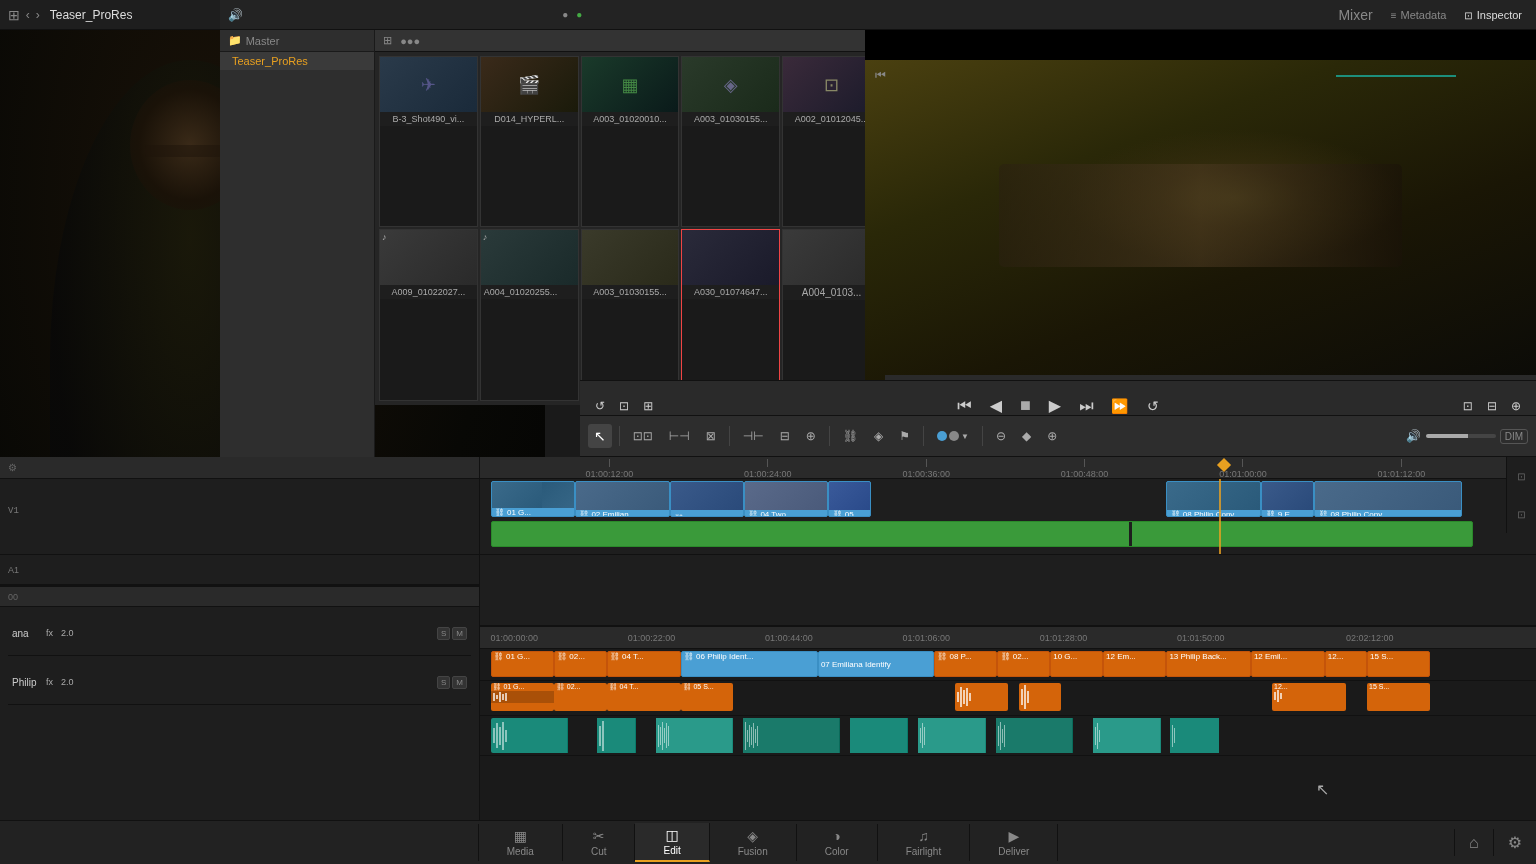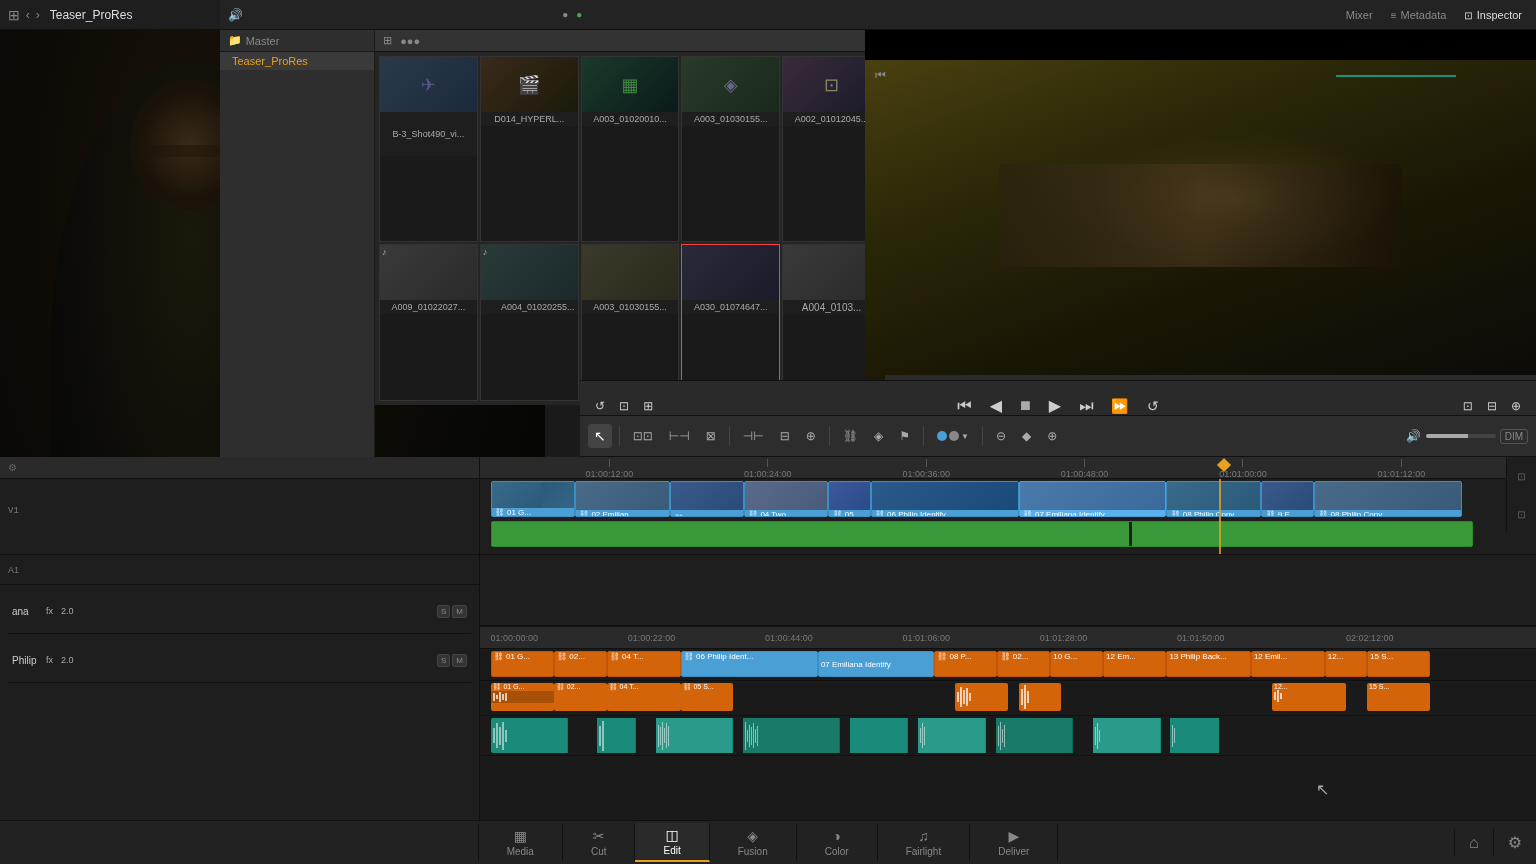--- a/index.html
+++ b/index.html
@@ -406,21 +406,21 @@
 <div class="top-bar">
   <div class="top-bar-left">
     <span style="font-size:12px;color:#888;cursor:pointer;">🔊</span>
   </div>
   <div class="top-bar-center">
     <span style="font-size:10px;color:#888;cursor:pointer;">●</span>
     <span style="font-size:10px;color:#4a4;cursor:pointer;">●</span>
   </div>
   <div style="flex:1;"></div>
   <div class="inspector-indicator">
-    <button class="top-nav-btn" style="color:#888;font-size:11px;background:none;border:none;cursor:pointer;display:flex;align-items:center;gap:3px;">Mixer</button>
+    <button class="top-nav-btn" style="color:#888;font-size:14px;background:none;border:none;cursor:pointer;display:flex;align-items:center;gap:3px;">Mixer</button>
     <button class="top-nav-btn" style="color:#888;font-size:11px;background:none;border:none;cursor:pointer;">
       <span style="font-size:10px;">≡</span>
       <span>Metadata</span>
     </button>
     <button class="top-nav-btn" style="color:#ddd;font-size:11px;background:none;border:none;cursor:pointer;">
       <span style="font-size:10px;">⊡</span>
       <span>Inspector</span>
     </button>
   </div>
 </div>
@@ -437,21 +437,21 @@
 
 <div style="position:absolute;top:30px;left:375px;width:510px;height:375px;background:#252525;z-index:5;">
   <div style="height:22px;background:#333;border-bottom:1px solid #111;display:flex;align-items:center;padding:0 8px;gap:8px;font-size:11px;">
     <span style="color:#888;">⊞</span>
     <span style="color:#888;">●●●</span>
   </div>
   <div style="display:grid;grid-template-columns:repeat(5,1fr);gap:2px;padding:4px;overflow:auto;height:calc(100% - 22px);">
 
     <div style="background:#1a1a1a;border:1px solid #333;cursor:pointer;">
       <div style="height:55px;background:linear-gradient(135deg,#2a3a4a,#1a2a3a);display:flex;align-items:center;justify-content:center;font-size:18px;color:#558;">✈</div>
-      <div style="font-size:9px;color:#aaa;padding:17px 3px;text-align:center;background:#1e1e1e;">B-3_Shot490_vi...</div>
+      <div style="font-size:9px;color:#aaa;padding:2px 3px;text-align:center;background:#1e1e1e;">B-3_Shot490_vi...</div>
     </div>
     <div style="background:#1a1a1a;border:1px solid #333;cursor:pointer;">
       <div style="height:55px;background:linear-gradient(135deg,#3a2a1a,#1a1a0a);display:flex;align-items:center;justify-content:center;font-size:18px;color:#885;">🎬</div>
       <div style="font-size:9px;color:#aaa;padding:2px 3px;text-align:center;background:#1e1e1e;">D014_HYPERL...</div>
     </div>
     <div style="background:#1a1a1a;border:1px solid #333;cursor:pointer;">
       <div style="height:55px;background:linear-gradient(135deg,#1a3a2a,#0a1a1a);display:flex;align-items:center;justify-content:center;font-size:18px;color:#484;">▦</div>
       <div style="font-size:9px;color:#aaa;padding:2px 3px;text-align:center;background:#1e1e1e;">A003_01020010...</div>
     </div>
     <div style="background:#1a1a1a;border:1px solid #333;cursor:pointer;">
@@ -465,21 +465,21 @@
     <div style="background:#1a1a1a;border:1px solid #333;cursor:pointer;">
       <div style="height:55px;background:linear-gradient(135deg,#3a3a3a,#2a2a2a);position:relative;">
         <div style="position:absolute;top:2px;left:2px;font-size:9px;color:#aaa;">♪</div>
       </div>
       <div style="font-size:9px;color:#aaa;padding:2px 3px;text-align:center;background:#1e1e1e;">A009_01022027...</div>
     </div>
     <div style="background:#1a1a1a;border:1px solid #333;cursor:pointer;">
       <div style="height:55px;background:linear-gradient(135deg,#2a3a3a,#1a2a2a);position:relative;">
         <div style="position:absolute;top:2px;left:2px;font-size:9px;color:#aaa;">♪</div>
       </div>
-      <div style="font-size:9px;color:#aaa;padding:2px 3px;text-align:right;background:#1e1e1e;">A004_01020255...</div>
+      <div style="font-size:9px;color:#aaa;padding:2px 3px;text-align:left;background:#1e1e1e;">A004_01020255...</div>
     </div>
     <div style="background:#1a1a1a;border:1px solid #333;cursor:pointer;">
       <div style="height:55px;background:linear-gradient(135deg,#3a3a2a,#2a2a1a);"></div>
       <div style="font-size:9px;color:#aaa;padding:2px 3px;text-align:center;background:#1e1e1e;">A003_01030155...</div>
     </div>
     <div style="background:#1a1a1a;border:1px solid #ef4444;cursor:pointer;">
       <div style="height:55px;background:linear-gradient(135deg,#2a2a3a,#1a1a2a);"></div>
       <div style="font-size:9px;color:#aaa;padding:2px 3px;text-align:center;background:#1e1e1e;">A030_01074647...</div>
     </div>
     <div style="background:#1a1a1a;border:1px solid #333;cursor:pointer;">
@@ -573,20 +573,23 @@
     <span style="font-size:10px;color:#666;">⚙</span>
   </div>
 
   <div style="height:76px;border-bottom:1px solid #111;display:flex;flex-direction:column;justify-content:center;padding:0 8px;">
     <div style="font-size:9px;color:#777;margin-bottom:12px;font-family:Liberation Mono, monospace;">V1</div>
   </div>
   <div style="height:30px;border-bottom:1px solid #111;display:flex;align-items:center;padding:0 8px;">
     <div style="font-size:9px;color:#777;">A1</div>
   </div>
 
+  <div style="height:22px;background:#2a2a2a;border-top:2px solid #111;border-bottom:1px solid #111;display:flex;align-items:center;padding:0 8px;">
+    <span style="font-size:9px;color:#666;">00</span>
+  </div>
 
   <div style="padding:4px 8px;display:flex;flex-direction:column;gap:4px;">
     <div style="height:45px;border-bottom:1px solid #111;display:flex;align-items:center;padding:0 4px;gap:4px;">
       <span style="font-size:10px;color:#ccc;min-width:30px;">ana</span>
       <span style="font-size:9px;color:#aaa;">fx</span>
       <span style="font-size:9px;color:#aaa;margin-left:4px;">2.0</span>
       <div style="display:flex;gap:2px;margin-left:auto;">
         <button style="background:#333;border:1px solid #444;color:#888;font-size:8px;padding:1px 3px;cursor:pointer;border-radius:2px;">S</button>
         <button style="background:#333;border:1px solid #444;color:#888;font-size:8px;padding:1px 3px;cursor:pointer;border-radius:2px;">M</button>
       </div>
@@ -653,28 +656,20 @@
       <div style="height:28px;background:linear-gradient(135deg,#3a5a8a,#2a4a7a);"></div>
       <div style="font-size:8px;color:#fff;padding:4px 3px;white-space:nowrap;overflow:hidden;">⛓ 03 Phi...</div>
     </div>
     <div style="position:absolute;top:2px;left:25%;width:8%;height:36px;background:#4a9fd4;border:1px solid #3a8fc4;border-radius:2px;overflow:hidden;cursor:pointer;">
       <div style="height:28px;background:linear-gradient(135deg,#5a6a8a,#4a5a7a);"></div>
       <div style="font-size:8px;color:#fff;padding:0 3px;white-space:nowrap;overflow:hidden;">⛓ 04 Two...</div>
     </div>
     <div style="position:absolute;top:2px;left:33%;width:4%;height:36px;background:#4a9fd4;border:1px solid #3a8fc4;border-radius:2px;overflow:hidden;cursor:pointer;">
       <div style="height:28px;background:linear-gradient(135deg,#3a5a9a,#2a4a8a);"></div>
       <div style="font-size:8px;color:#fff;padding:0 3px;white-space:nowrap;overflow:hidden;">⛓ 05 ...</div>
-    </div>
-    <div style="position:absolute;top:2px;left:37%;width:14%;height:36px;background:#4a9fd4;border:1px solid #3a8fc4;border-radius:2px;overflow:hidden;cursor:pointer;">
-      <div style="height:28px;background:linear-gradient(135deg,#2a5a8a,#1a4a7a);"></div>
-      <div style="font-size:8px;color:#fff;padding:0 3px;white-space:nowrap;overflow:hidden;">⛓ 06 Philip Identify</div>
-    </div>
-    <div style="position:absolute;top:2px;left:51%;width:14%;height:36px;background:#5aafed;border:1px solid #4a9fdd;border-radius:2px;overflow:hidden;cursor:pointer;">
-      <div style="height:28px;background:linear-gradient(135deg,#4a7aaa,#3a6a9a);"></div>
-      <div style="font-size:8px;color:#fff;padding:0 3px;white-space:nowrap;overflow:hidden;">⛓ 07 Emiliana Identify</div>
     </div>
     <div style="position:absolute;top:2px;left:65%;width:9%;height:36px;background:#4a9fd4;border:1px solid #3a8fc4;border-radius:2px;overflow:hidden;cursor:pointer;">
       <div style="height:28px;background:linear-gradient(135deg,#3a6a8a,#2a5a7a);"></div>
       <div style="font-size:8px;color:#fff;padding:0 3px;white-space:nowrap;overflow:hidden;">⛓ 08 Philip Conv...</div>
     </div>
     <div style="position:absolute;top:2px;left:74%;width:5%;height:36px;background:#4a9fd4;border:1px solid #3a8fc4;border-radius:2px;overflow:hidden;cursor:pointer;">
       <div style="height:28px;background:linear-gradient(135deg,#3a5a8a,#2a4a7a);"></div>
       <div style="font-size:8px;color:#fff;padding:0 3px;white-space:nowrap;overflow:hidden;">⛓ 9 E...</div>
     </div>
     <div style="position:absolute;top:2px;left:79%;width:14%;height:36px;background:#4a9fd4;border:1px solid #3a8fc4;border-radius:2px;overflow:hidden;cursor:pointer;">

